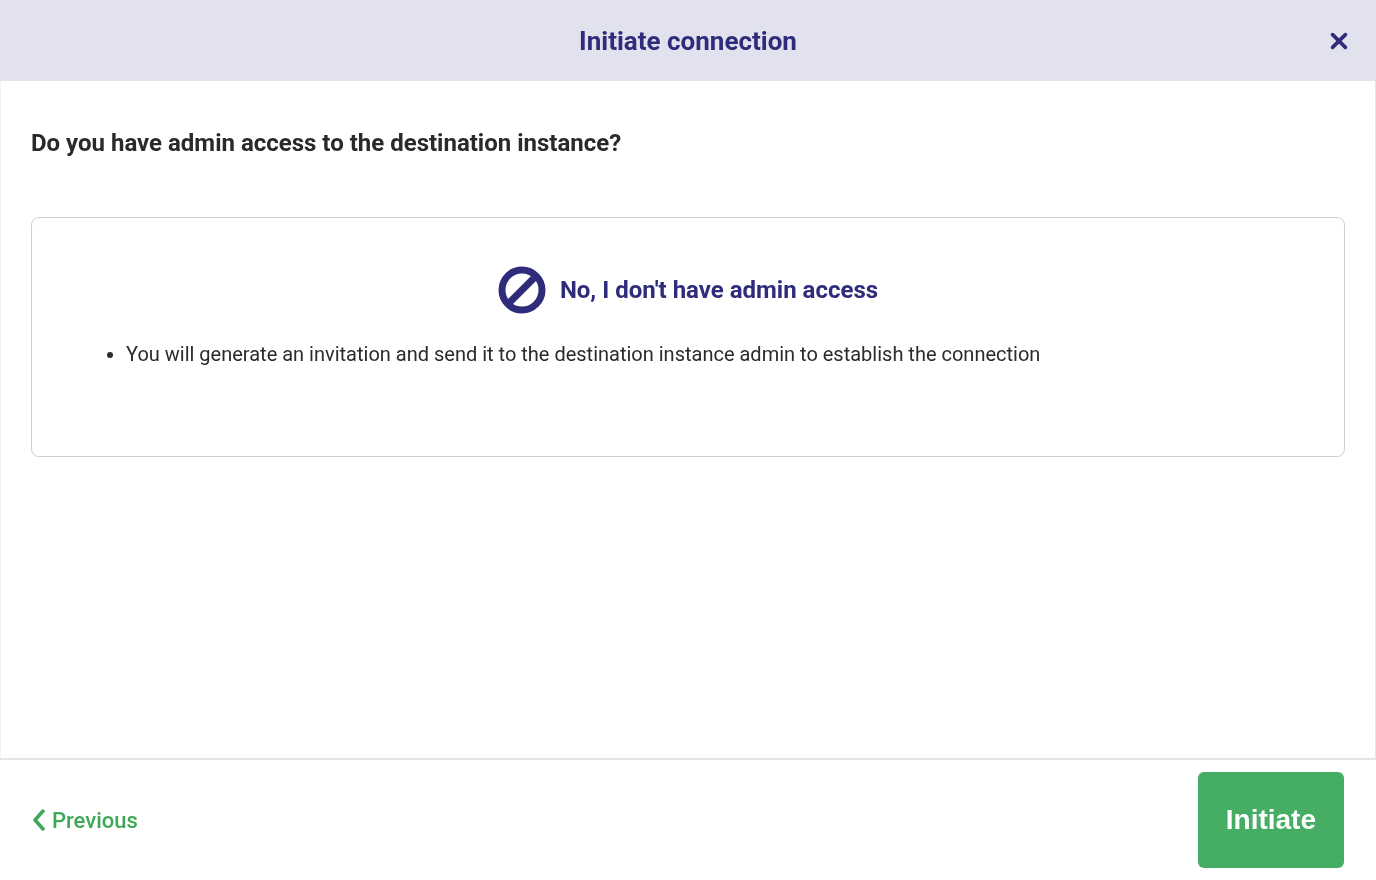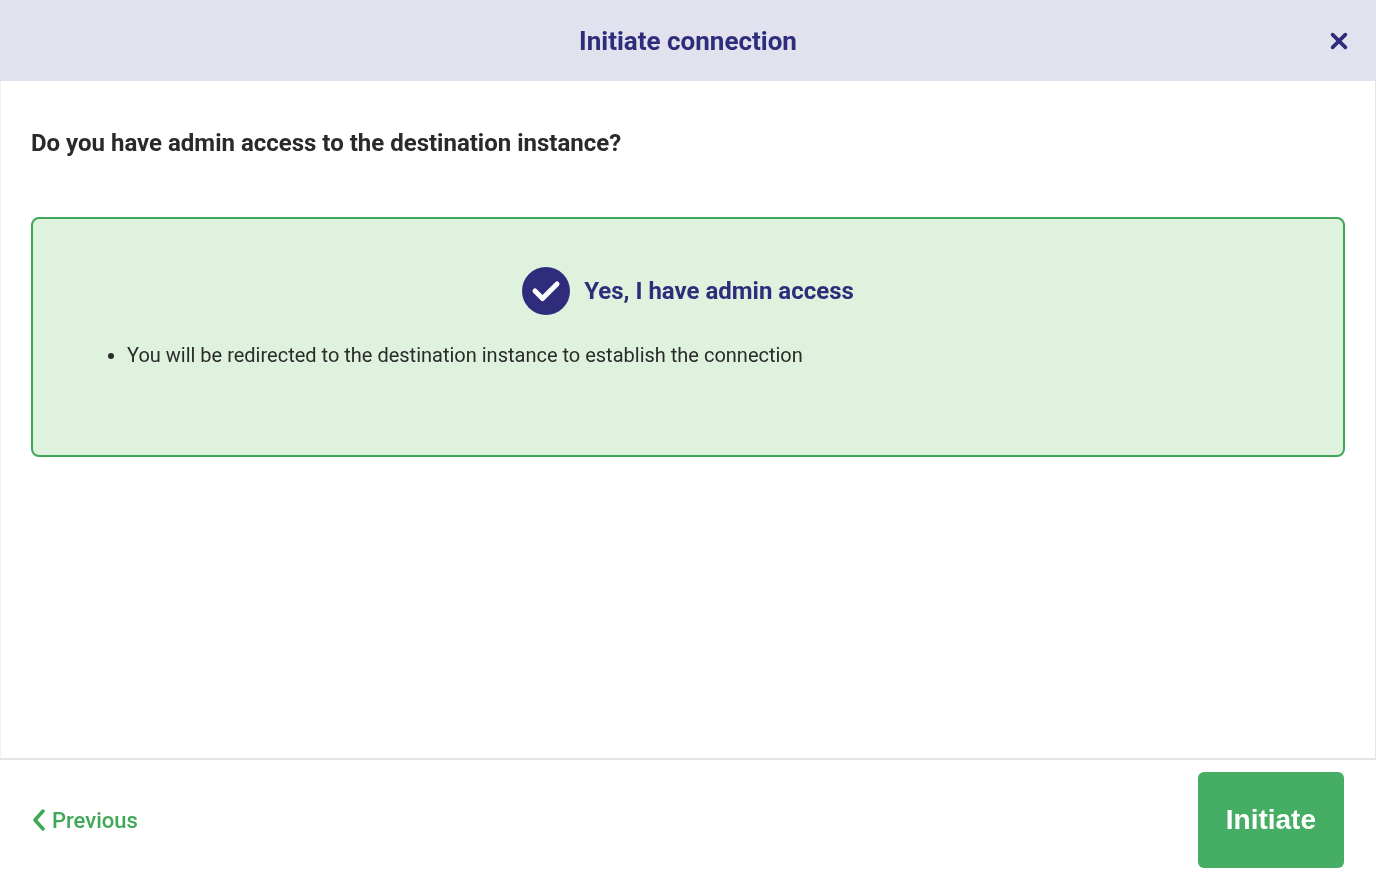--- a/index.html
+++ b/index.html
@@ -153,35 +153,35 @@
       <path d="M5 5 L19 19 M19 5 L5 19" stroke="#2f2d7b" stroke-width="4" stroke-linecap="round"></path>
     </svg>
   </div>
 </div>
 
 <div class="content">
   <div class="question">Do you have admin access to the destination instance?</div>
 
   <div class="cards">
 
-    <div class="card selected">
+
+    <div class="card unselected">
       <div class="card-header">
         <span class="card-icon">
           <svg width="48" height="48" viewBox="0 0 48 48">
-            <circle cx="24" cy="24" r="24" fill="#2f2d7b"></circle>
-            <path d="M13 24 L20.5 31.5 L35 17" stroke="#ffffff" stroke-width="5" fill="none" stroke-linecap="round" stroke-linejoin="round"></path>
+            <circle cx="24" cy="24" r="20" stroke="#2f2d7b" stroke-width="7" fill="none"></circle>
+            <line x1="11" y1="37" x2="37" y2="11" stroke="#2f2d7b" stroke-width="7"></line>
           </svg>
         </span>
-        <span class="card-title">Yes, I have admin access</span>
+        <span class="card-title">No, I don't have admin access</span>
       </div>
       <ul class="card-list">
-        <li>You will be redirected to the destination instance to establish the connection</li>
+        <li>You will generate an invitation and send it to the destination instance admin to establish the connection</li>
       </ul>
     </div>
-
 
   </div>
 </div>
 
 <div class="footer">
   <div class="prev-btn">
     <svg width="14" height="22" viewBox="0 0 14 22" fill="none">
       <path d="M11 2 L3 11 L11 20" stroke="#3fa857" stroke-width="3.5" stroke-linecap="round" stroke-linejoin="round"></path>
     </svg>
     <span>Previous</span>

